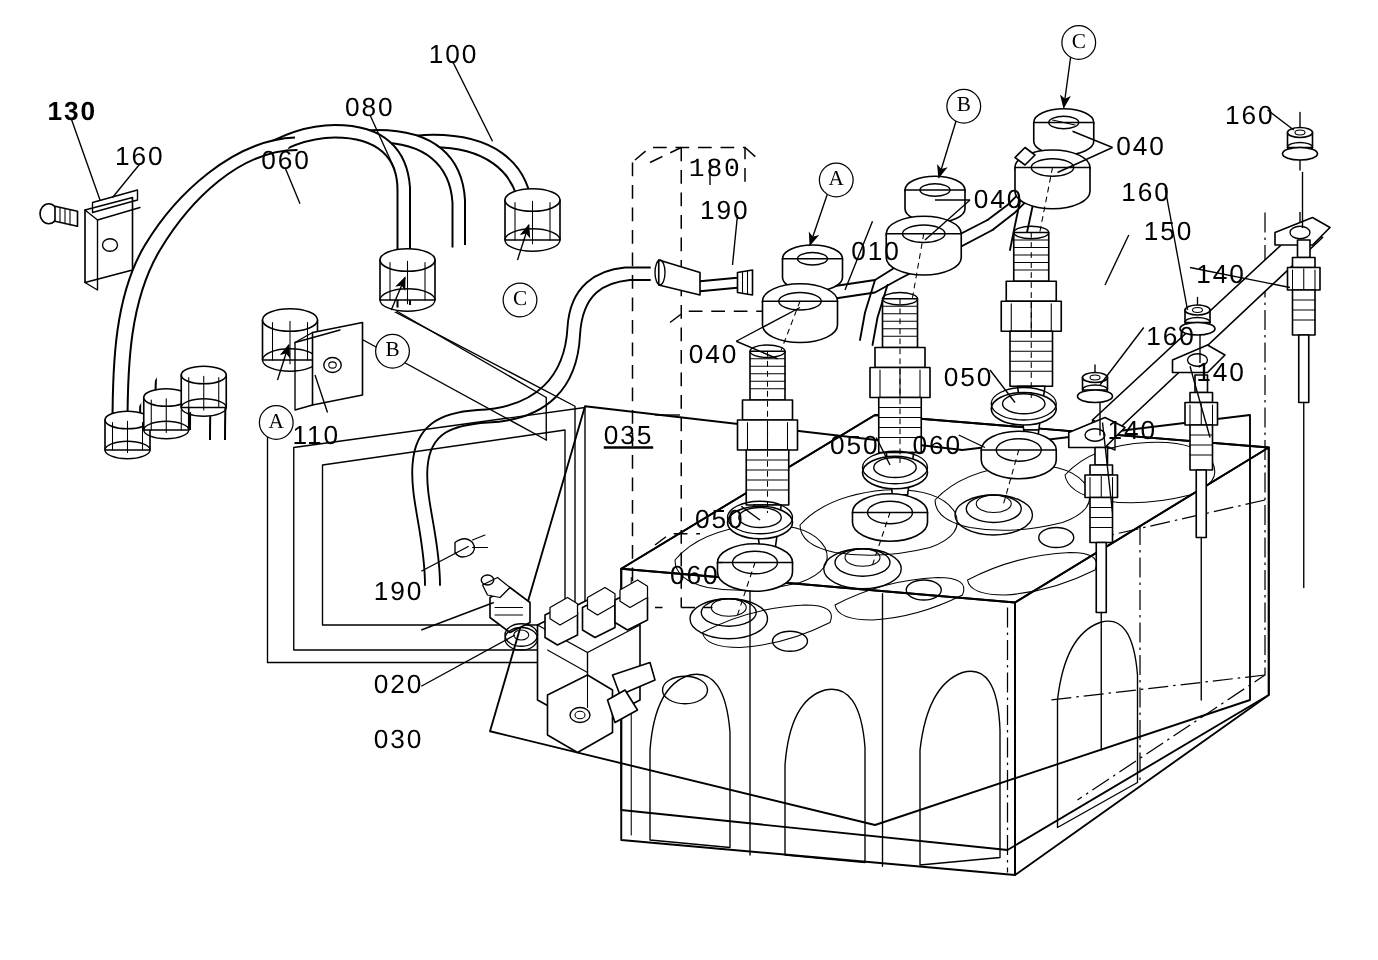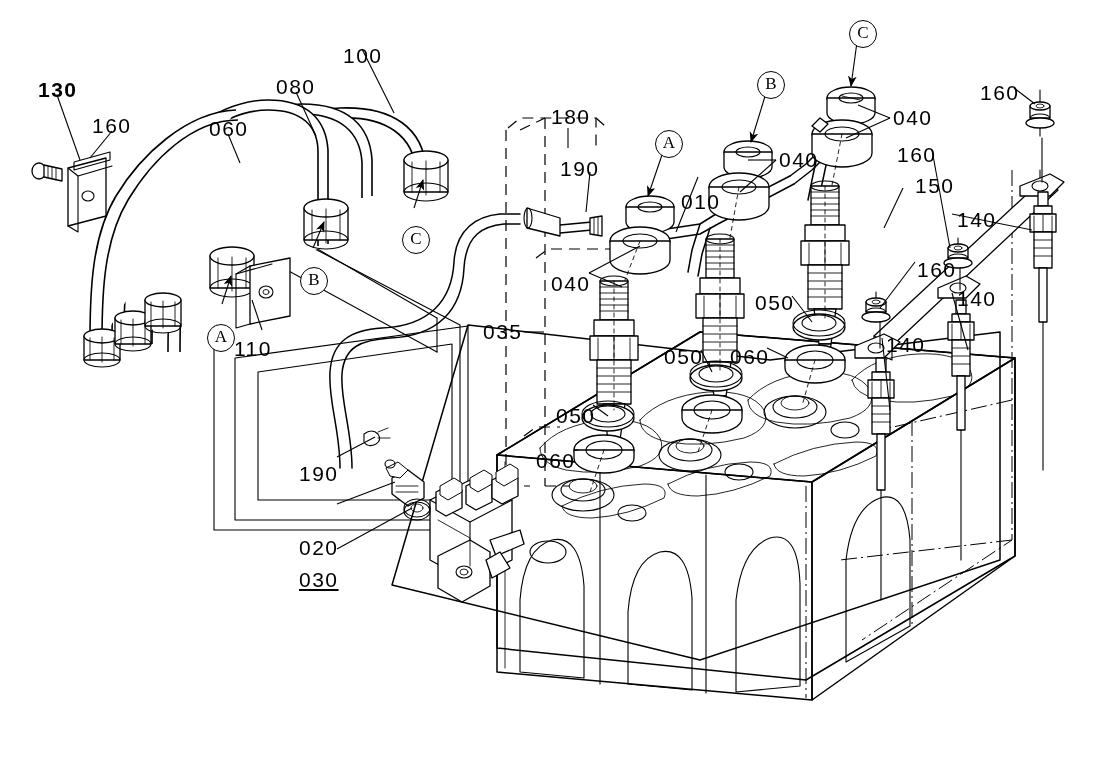--- a/index.html
+++ b/index.html
@@ -540,27 +540,27 @@
       <path d="M640,241 L625,280"></path>
       <path d="M739,187 L730,238"></path>
       <path d="M842,134 L832,185"></path>
     </g>
   </svg>
 
   <div class="lbl" style="left:38px;  top:78px;font-weight:bold;">130</div>
   <div class="lbl" style="left:92px;  top:114px;">160</div>
   <div class="lbl" style="left:209px; top:117px;">060</div>
   <div class="lbl" style="left:276px; top:75px;">080</div>
-  <div class="lbl" style="left:343px; top:44px;">100</div>
+  <div class="lbl" style="left:343px; top:32px;">100</div>
   <div class="lbl" style="left:234px; top:337px;">110</div>
   <div class="lbl" style="left:299px; top:462px;">190</div>
   <div class="lbl" style="left:299px; top:536px;">020</div>
-  <div class="lbl" style="left:299px; top:568px;text-decoration:underline;">030</div>
-  <div class="lbl" style="left:483px; top:320px;">035</div>
-  <div class="lbl" style="left:551px; top:105px;">180</div>
+  <div class="lbl" style="left:299px; top:580px;">030</div>
+  <div class="lbl" style="left:483px; top:337px;text-decoration:underline;">035</div>
+  <div class="lbl" style="left:551px; top:125px;font-family:Liberation Mono, monospace;">180</div>
   <div class="lbl" style="left:560px; top:157px;">190</div>
   <div class="lbl" style="left:681px; top:144px;margin-top:46px;">010</div>
   <div class="lbl" style="left:551px; top:272px;">040</div>
   <div class="lbl" style="left:779px; top:148px;">040</div>
   <div class="lbl" style="left:893px; top:106px;">040</div>
   <div class="lbl" style="left:556px; top:404px;">050</div>
   <div class="lbl" style="left:536px; top:449px;">060</div>
   <div class="lbl" style="left:664px; top:345px;">050</div>
   <div class="lbl" style="left:730px; top:345px;">060</div>
   <div class="lbl" style="left:755px; top:291px;">050</div>

